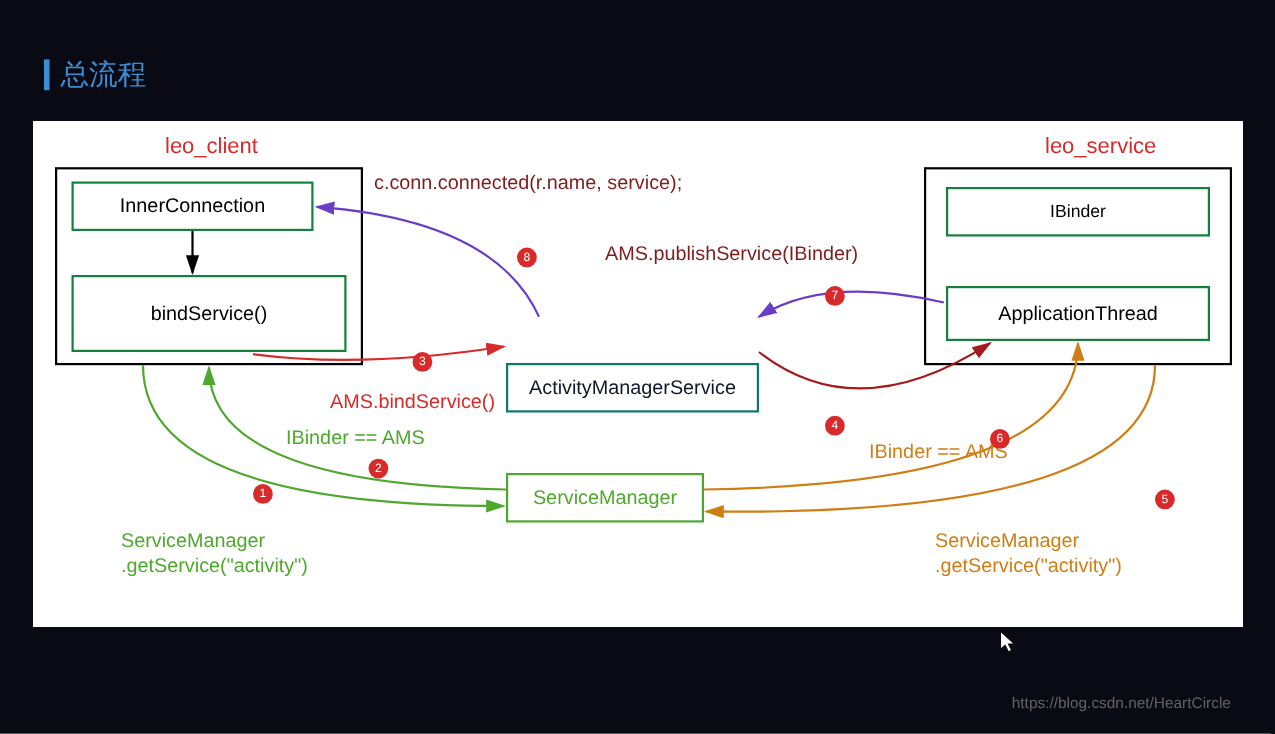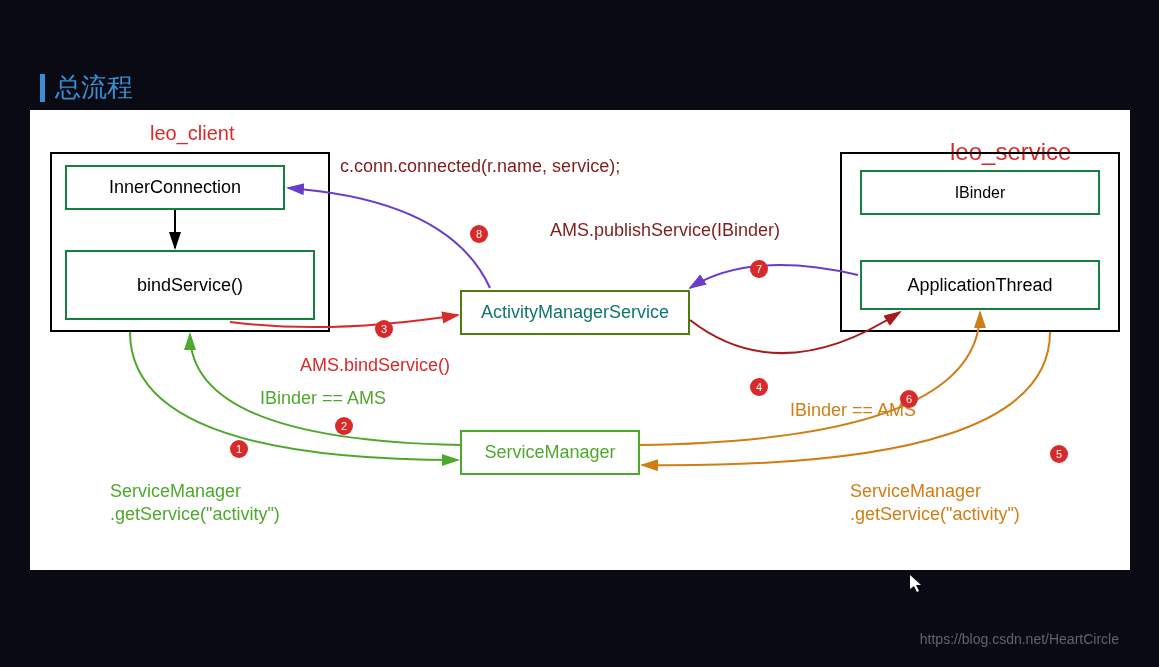--- a/index.html
+++ b/index.html
@@ -10,21 +10,20 @@
       font-family: "Microsoft YaHei", Arial, sans-serif;
       position: relative;
       overflow: hidden;
     }
     .title-bar {
       position: absolute;
       top: 50px;
       left: 40px;
       display: flex;
       align-items: center;
-      margin-top: 20px;
     }
     .title-marker {
       width: 5px;
       height: 28px;
       background: #3a8fd4;
       margin-right: 10px;
     }
     .title-text {
       color: #3a8fd4;
       font-size: 26px;
@@ -88,22 +87,23 @@
       opacity: 0.7;
     }
     .cursor {
       position: absolute;
       top: 575px;
       left: 910px;
       color: #fff;
       font-size: 16px;
     }
     .ams-box {
-      border: 2px solid #4d7c0f;
-      color: #0f766e;
+      border: 2px solid #0f766e;
+      color: #0f172a;
+      margin-top: 40px;
     }
     .sm-box {
       border: 2px solid #4fa82e;
       color: #4fa82e;
     }
   </style>
 </head>
 <body>
 
 <div class="title-bar">
@@ -113,21 +113,21 @@
 
 <div class="canvas">
 
   <div class="label red" style="top:12px;left:120px;font-size:20px">leo_client</div>
   <div class="outer-box" style="top:42px;left:20px;width:280px;height:180px"></div>
   <div class="box" style="top:55px;left:35px;width:220px;height:45px">InnerConnection</div>
   <div class="box" style="top:140px;left:35px;width:250px;height:70px;flex-direction:column">
     <div>bindService()</div>
   </div>
 
-  <div class="label red" style="top:28px;left:920px;font-size:24px">leo_service</div>
+  <div class="label red" style="top:12px;left:920px;font-size:20px">leo_service</div>
   <div class="outer-box" style="top:42px;left:810px;width:280px;height:180px"></div>
   <div class="box" style="top:60px;left:830px;width:240px;height:45px;font-size:16px">IBinder</div>
   <div class="box" style="top:150px;left:830px;width:240px;height:50px">ApplicationThread</div>
 
   <div class="box ams-box" style="top:180px;left:430px;width:230px;height:45px">ActivityManagerService</div>
   <div class="box sm-box" style="top:320px;left:430px;width:180px;height:45px">ServiceManager</div>
 
   <svg class="arrows">
     <defs>
       <marker id="arr-red" markerWidth="10" markerHeight="10" refX="8" refY="3" orient="auto">

